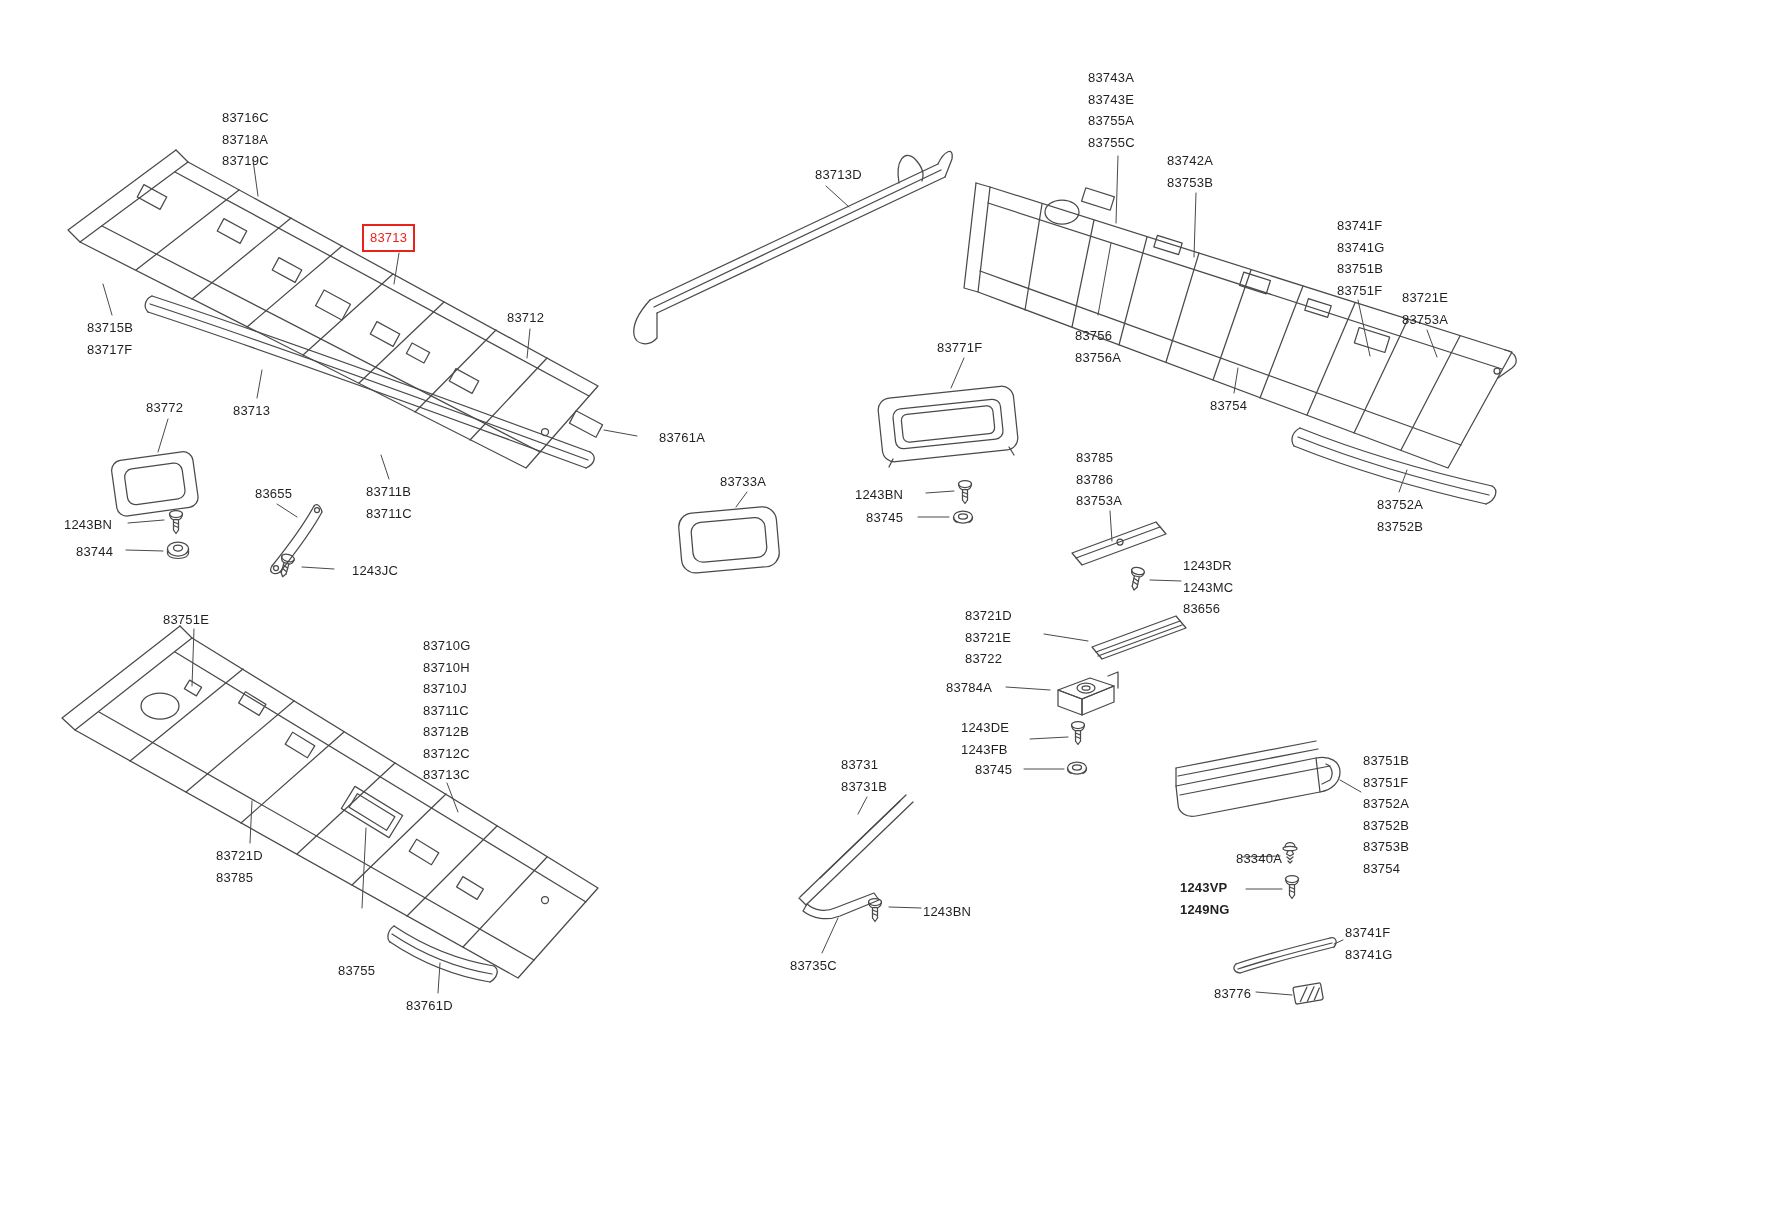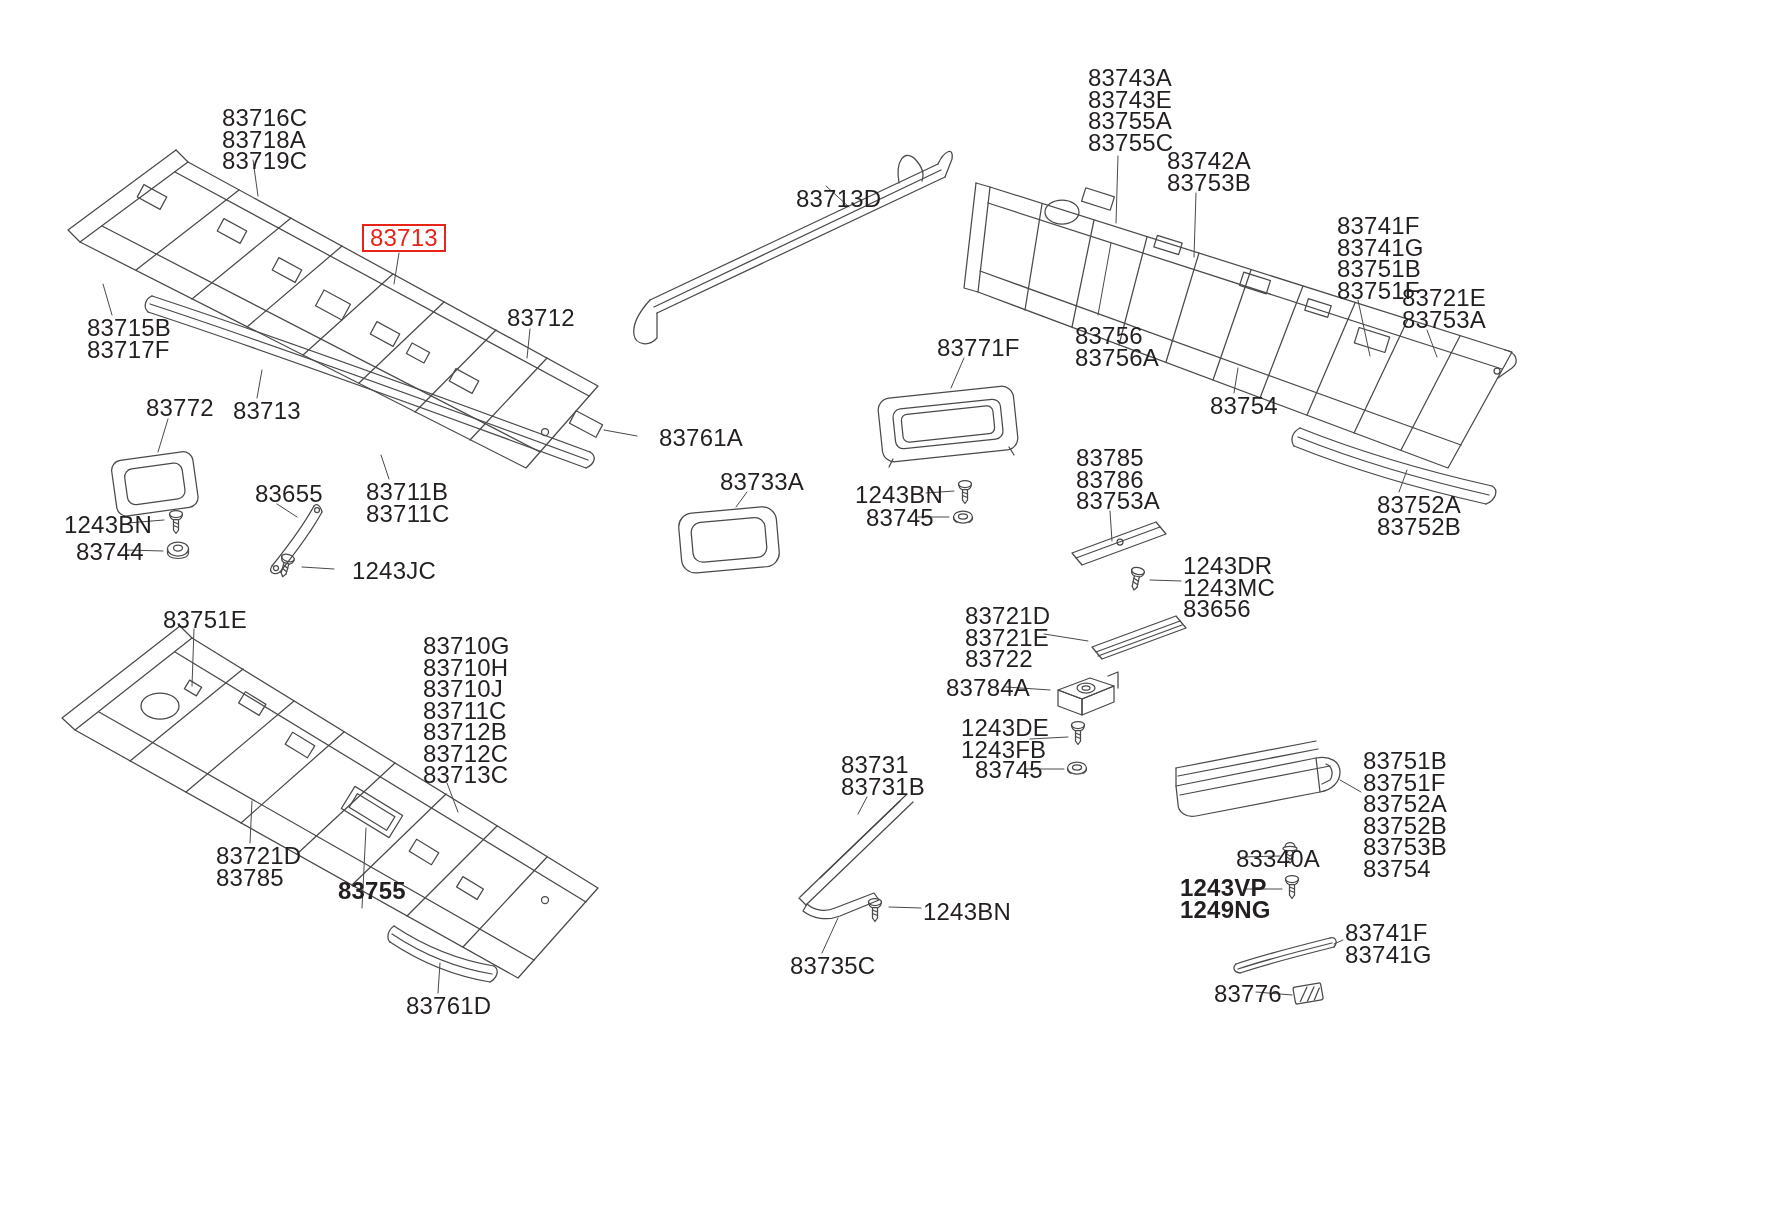--- a/index.html
+++ b/index.html
@@ -8,21 +8,21 @@
   .canvas {
     position:relative;
     width:1772px; height:1211px;
     background:var(--bg-color,#ffffff);
     overflow:hidden;
   }
   .canvas svg { position:absolute; left:0; top:0; }
   .labels-layer { position:absolute; left:0; top:0; width:100%; height:100%; }
   .part-label {
     position:absolute;
-    font-size:24px;
+    font-size:13px;
     line-height:21.5px;
     color:var(--text-color,#231f20);
     white-space:pre-line;
     cursor:pointer;
     letter-spacing:0.2px;
   }
   .part-label.highlighted {
     color:var(--highlight-color,#e8231a);
     border:2px solid var(--highlight-color,#e8231a);
     padding:0 6px;
@@ -320,21 +320,21 @@
 83717F</div>
       <div class="part-label" style="left: 146px; top: 397px;">83772</div>
       <div class="part-label" style="left: 233px; top: 400px;">83713</div>
       <div class="part-label" style="left: 639px; top: 427px; margin-left: 20px;">83761A</div>
       <div class="part-label" style="left: 366px; top: 481px;">83711B
 83711C</div>
       <div class="part-label" style="left: 255px; top: 483px;">83655</div>
       <div class="part-label" style="left: 64px; top: 514px;">1243BN</div>
       <div class="part-label" style="left: 76px; top: 541px;">83744</div>
       <div class="part-label" style="left: 336px; top: 560px; margin-left: 16px;">1243JC</div>
-      <div class="part-label" style="left: 796px; top: 164px; margin-top: 24px;">83713D</div>
+      <div class="part-label" style="left: 815px; top: 164px;">83713D</div>
       <div class="part-label" style="left: 937px; top: 337px;">83771F</div>
       <div class="part-label" style="left: 720px; top: 471px;">83733A</div>
       <div class="part-label" style="left: 855px; top: 484px;">1243BN</div>
       <div class="part-label" style="left: 866px; top: 507px;">83745</div>
       <div class="part-label" style="left: 1088px; top: 67px;">83743A
 83743E
 83755A
 83755C</div>
       <div class="part-label" style="left: 1167px; top: 150px;">83742A
 83753B</div>
@@ -365,21 +365,21 @@
       <div class="part-label" style="left: 163px; top: 609px;">83751E</div>
       <div class="part-label" style="left: 423px; top: 635px;">83710G
 83710H
 83710J
 83711C
 83712B
 83712C
 83713C</div>
       <div class="part-label" style="left: 216px; top: 845px;">83721D
 83785</div>
-      <div class="part-label" style="left: 338px; top: 880px; font-weight: bold;">83755</div>
+      <div class="part-label" style="left: 338px; top: 960px;">83755</div>
       <div class="part-label" style="left: 406px; top: 995px;">83761D</div>
       <div class="part-label" style="left: 841px; top: 754px;">83731
 83731B</div>
       <div class="part-label" style="left: 923px; top: 901px;">1243BN</div>
       <div class="part-label" style="left: 790px; top: 955px;">83735C</div>
       <div class="part-label" style="left: 1363px; top: 750px;">83751B
 83751F
 83752A
 83752B
 83753B

